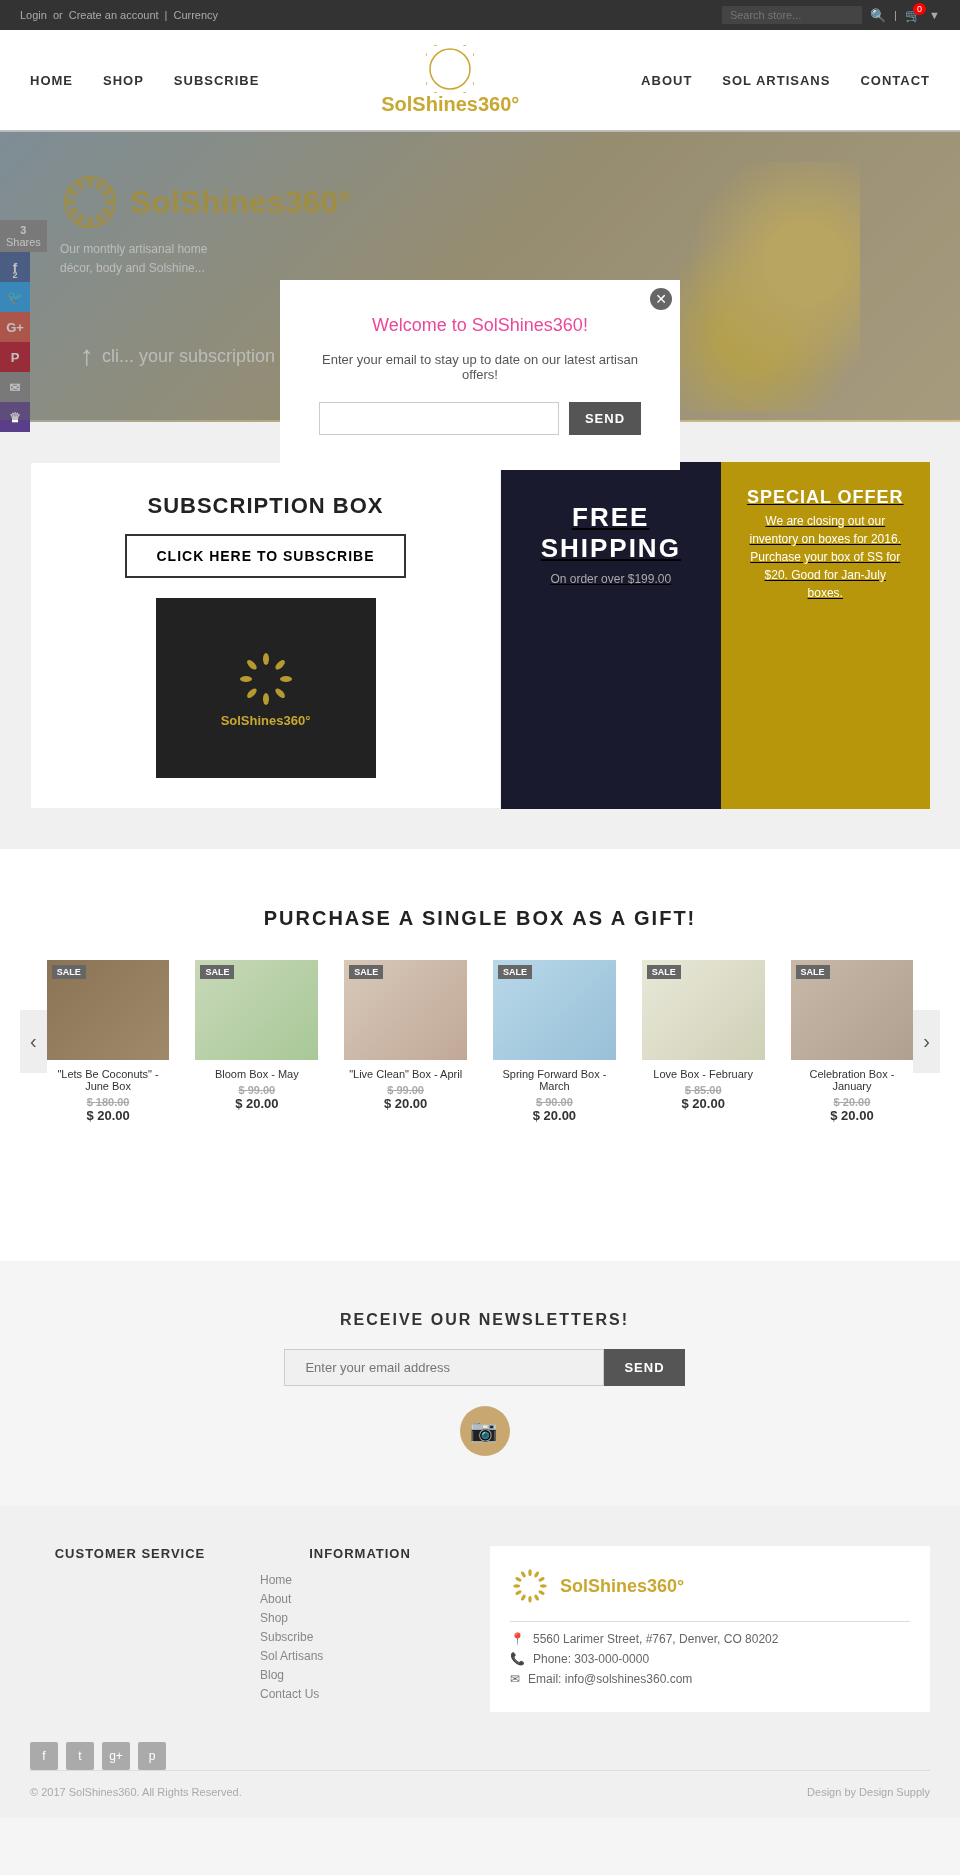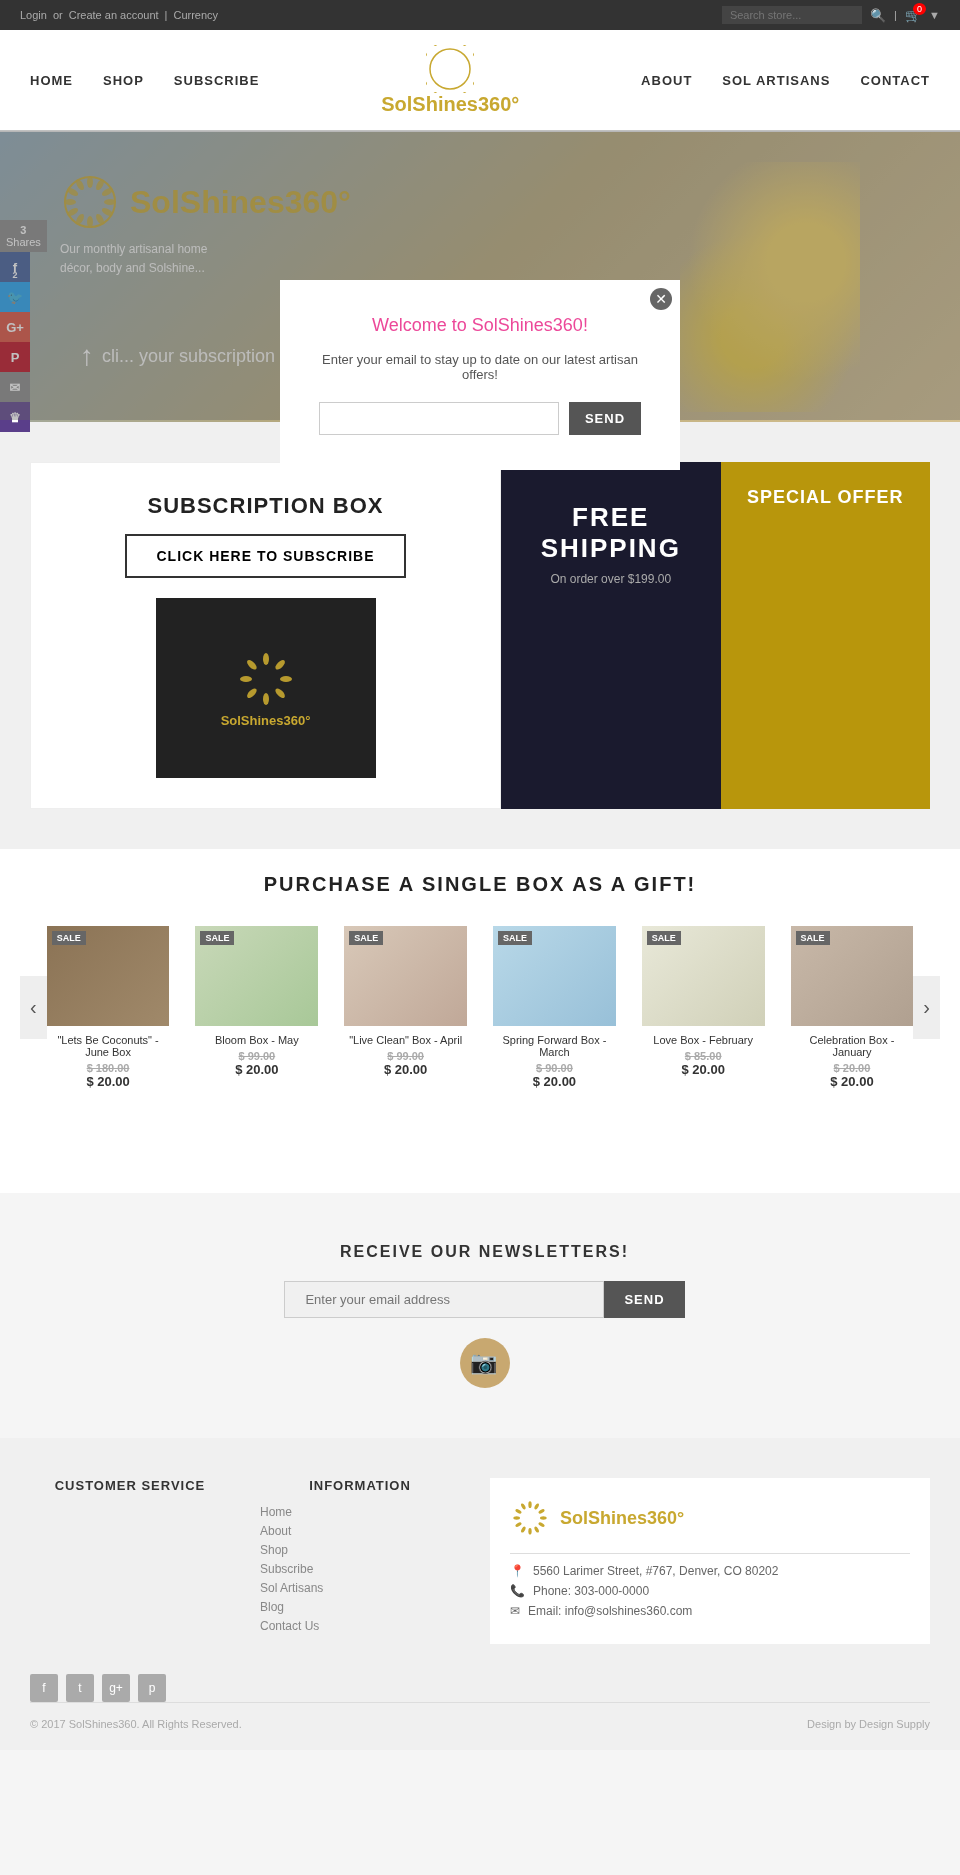--- a/index.html
+++ b/index.html
@@ -52,34 +52,34 @@
     .modal-send-btn { background: #555; color: white; border: none; padding: 8px 16px; font-size: 13px; cursor: pointer; font-weight: bold; letter-spacing: 1px; }
 
     
     .features-section { background: #f0f0f0; padding: 40px 30px; display: flex; gap: 0; }
     .subscription-box-area { background: white; flex: 1; padding: 30px 20px; text-align: center; border: 1px solid #eee; }
     .sub-title { font-size: 22px; font-weight: bold; color: #222; margin-bottom: 15px; letter-spacing: 1px; }
     .sub-btn { border: 2px solid #333; padding: 12px 30px; font-size: 14px; font-weight: bold; cursor: pointer; background: white; letter-spacing: 1px; }
     .sub-box-img { width: 220px; height: 180px; background: #222; display: flex; align-items: center; justify-content: center; margin: 20px auto 0; }
     .sub-box-logo { color: #c8a830; font-size: 16px; font-weight: bold; text-align: center; }
 
-    .right-panels { flex: 1; display: flex; gap: 0; }
+    .right-panels { flex: 1; display: flex; gap: 0; text-decoration: underline; }
     .free-shipping-panel { background: #1a1a2e; color: white; padding: 40px 30px; text-align: center; flex: 1; }
     .free-ship-title { font-size: 26px; font-weight: bold; letter-spacing: 2px; }
     .free-ship-sub { font-size: 12px; color: #aaa; margin-top: 8px; }
     .special-offer-panel { background: #b8960c; color: white; padding: 25px; text-align: center; flex: 1; }
     .special-title { font-size: 18px; font-weight: bold; letter-spacing: 1px; margin-bottom: 4px; }
     .special-text { font-size: 12px; line-height: 1.5; }
 
     .handmade-panel { background: #c8a870; flex: 1.2; padding: 40px 30px; display: flex; flex-direction: column; align-items: center; justify-content: center; position: relative; overflow: hidden; }
     .handmade-title { font-size: 28px; font-weight: bold; color: #333; letter-spacing: 2px; text-align: center; }
     .view-all-btn { border: 2px solid #333; background: transparent; padding: 10px 30px; font-size: 14px; font-weight: bold; cursor: pointer; margin-top: 20px; letter-spacing: 1px; color: #333; }
 
     
-    .products-section { background: white; padding: 24px 20px; }
+    .products-section { background: white; padding: 58px 20px; }
     .products-title { text-align: center; font-size: 20px; font-weight: bold; letter-spacing: 2px; margin-bottom: 30px; color: #222; }
     .products-carousel { display: flex; align-items: center; gap: 0; }
     .carousel-arrow { background: #eee; border: none; font-size: 20px; padding: 20px 10px; cursor: pointer; color: #555; }
     .products-grid { display: flex; gap: 26px; overflow: hidden; flex: 1; }
     .product-card { flex: 1; min-width: 120px; text-align: center; }
     .product-img { width: 100%; height: 100px; background: #ddd; position: relative; overflow: hidden; }
     .product-img-inner { width: 100%; height: 100%; background: #c8b898; }
     .sale-badge { position: absolute; top: 5px; left: 5px; background: #666; color: white; font-size: 9px; padding: 2px 5px; font-weight: bold; }
     .product-name { font-size: 11px; color: #333; margin: 8px 0 4px; }
     .product-price-old { font-size: 11px; color: #aaa; text-decoration: line-through; font-weight: bold; }
@@ -272,20 +272,21 @@
   </div>
 
   <div class="right-panels">
     <div style="display:flex; flex:1;">
       <div class="free-shipping-panel">
         <div class="free-ship-title">FREE SHIPPING</div>
         <div class="free-ship-sub">On order over $199.00</div>
       </div>
       <div class="special-offer-panel">
         <div class="special-title">SPECIAL OFFER</div>
+        <div class="special-text">We are closing out our inventory on boxes for 2016. Purchase your box of SS for $20. Good for Jan-July boxes.</div>
       </div>
     </div>
   </div>
 </div>
 
 <div class="products-section">
   <h2 class="products-title">PURCHASE A SINGLE BOX AS A GIFT!</h2>
   <div class="products-carousel">
     <button class="carousel-arrow">‹</button>
     <div class="products-grid">

